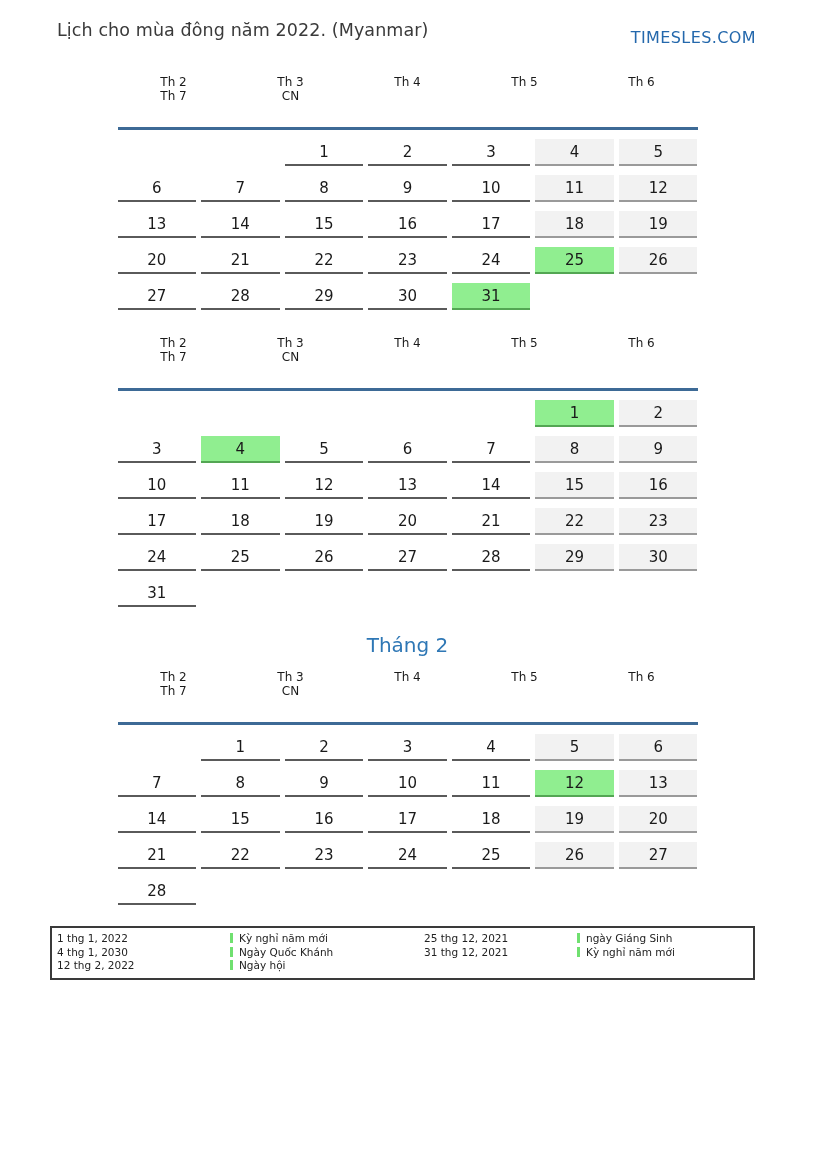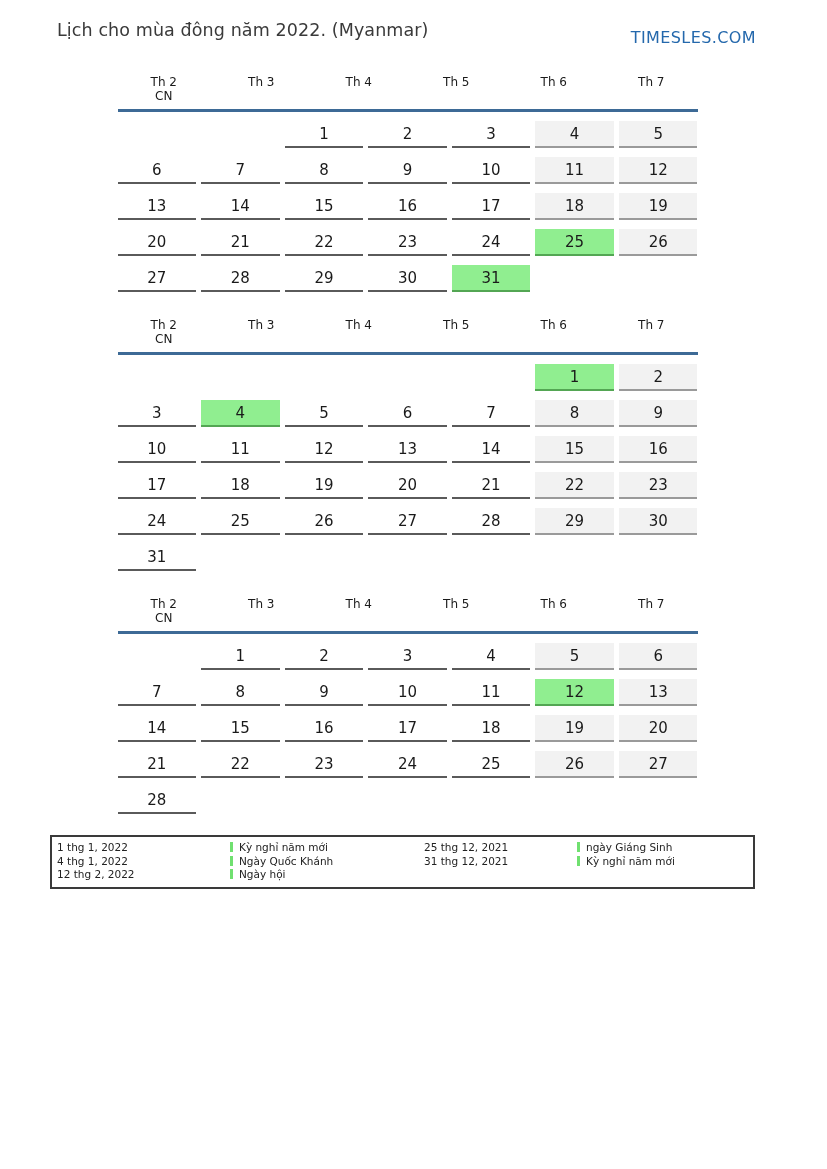--- a/index.html
+++ b/index.html
@@ -22,22 +22,22 @@
     font-size:16px;color:var(--brand-blue,#2468ac);
     text-decoration:none;letter-spacing:.4px;margin-top:8px;cursor:pointer;
   }
   .months{width:580px;margin:28px auto 0;}
   .month:not(:first-child){margin-top:26px;}
   .month-title{
     font-size:20px;font-weight:400;color:var(--accent-blue,#2e77b5);
     text-align:center;margin:0 0 13px 0;
   }
   .weekday-row{
-    display:grid;grid-template-columns:repeat(6,1fr);column-gap:5px;
-    padding-bottom:6px;border-bottom:3px solid var(--header-line,#3d6a96);
+    display:grid;grid-template-columns:repeat(5,1fr);column-gap:5px;
+    padding-bottom:24px;border-bottom:3px solid var(--header-line,#3d6a96);
   }
   .wk{
     text-align:center;font-size:12px;color:#1a1a1a;
   }
   .grid{
     display:grid;grid-template-columns:repeat(7,1fr);
     column-gap:5px;row-gap:9px;margin-top:9px;
   }
   .cell{
     height:25px;line-height:26px;text-align:center;font-size:15px;
@@ -177,20 +177,21 @@
           <div class="cell">31</div>
           <div class="cell empty"></div>
           <div class="cell empty"></div>
           <div class="cell empty"></div>
           <div class="cell empty"></div>
           <div class="cell empty"></div>
           <div class="cell empty"></div>
         </div>
       </div>
       <div class="month">
+        <div class="month-title">Tháng 2</div>
         <div class="weekday-row">
           <div class="wk">Th 2</div>
           <div class="wk">Th 3</div>
           <div class="wk">Th 4</div>
           <div class="wk">Th 5</div>
           <div class="wk">Th 6</div>
           <div class="wk">Th 7</div>
           <div class="wk">CN</div>
         </div>
         <div class="grid">
@@ -234,21 +235,21 @@
     </div>
 
   <div class="legend">
     <div class="legend-grid">
 
       <div class="legend-date">1 thg 1, 2022</div>
       <div class="legend-label"><span class="bar"></span><span>Kỳ nghỉ năm mới</span></div>
       <div class="legend-date">25 thg 12, 2021</div>
       <div class="legend-label"><span class="bar"></span><span>ngày Giáng Sinh</span></div>
 
-      <div class="legend-date">4 thg 1, 2022</div>
+      <div class="legend-date">4 thg 1, 2030</div>
       <div class="legend-label"><span class="bar"></span><span>Ngày Quốc Khánh</span></div>
       <div class="legend-date">31 thg 12, 2021</div>
       <div class="legend-label"><span class="bar"></span><span>Kỳ nghỉ năm mới</span></div>
 
       <div class="legend-date">12 thg 2, 2022</div>
       <div class="legend-label"><span class="bar"></span><span>Ngày hội</span></div>
       <div></div>
       <div></div>
 
     </div>

